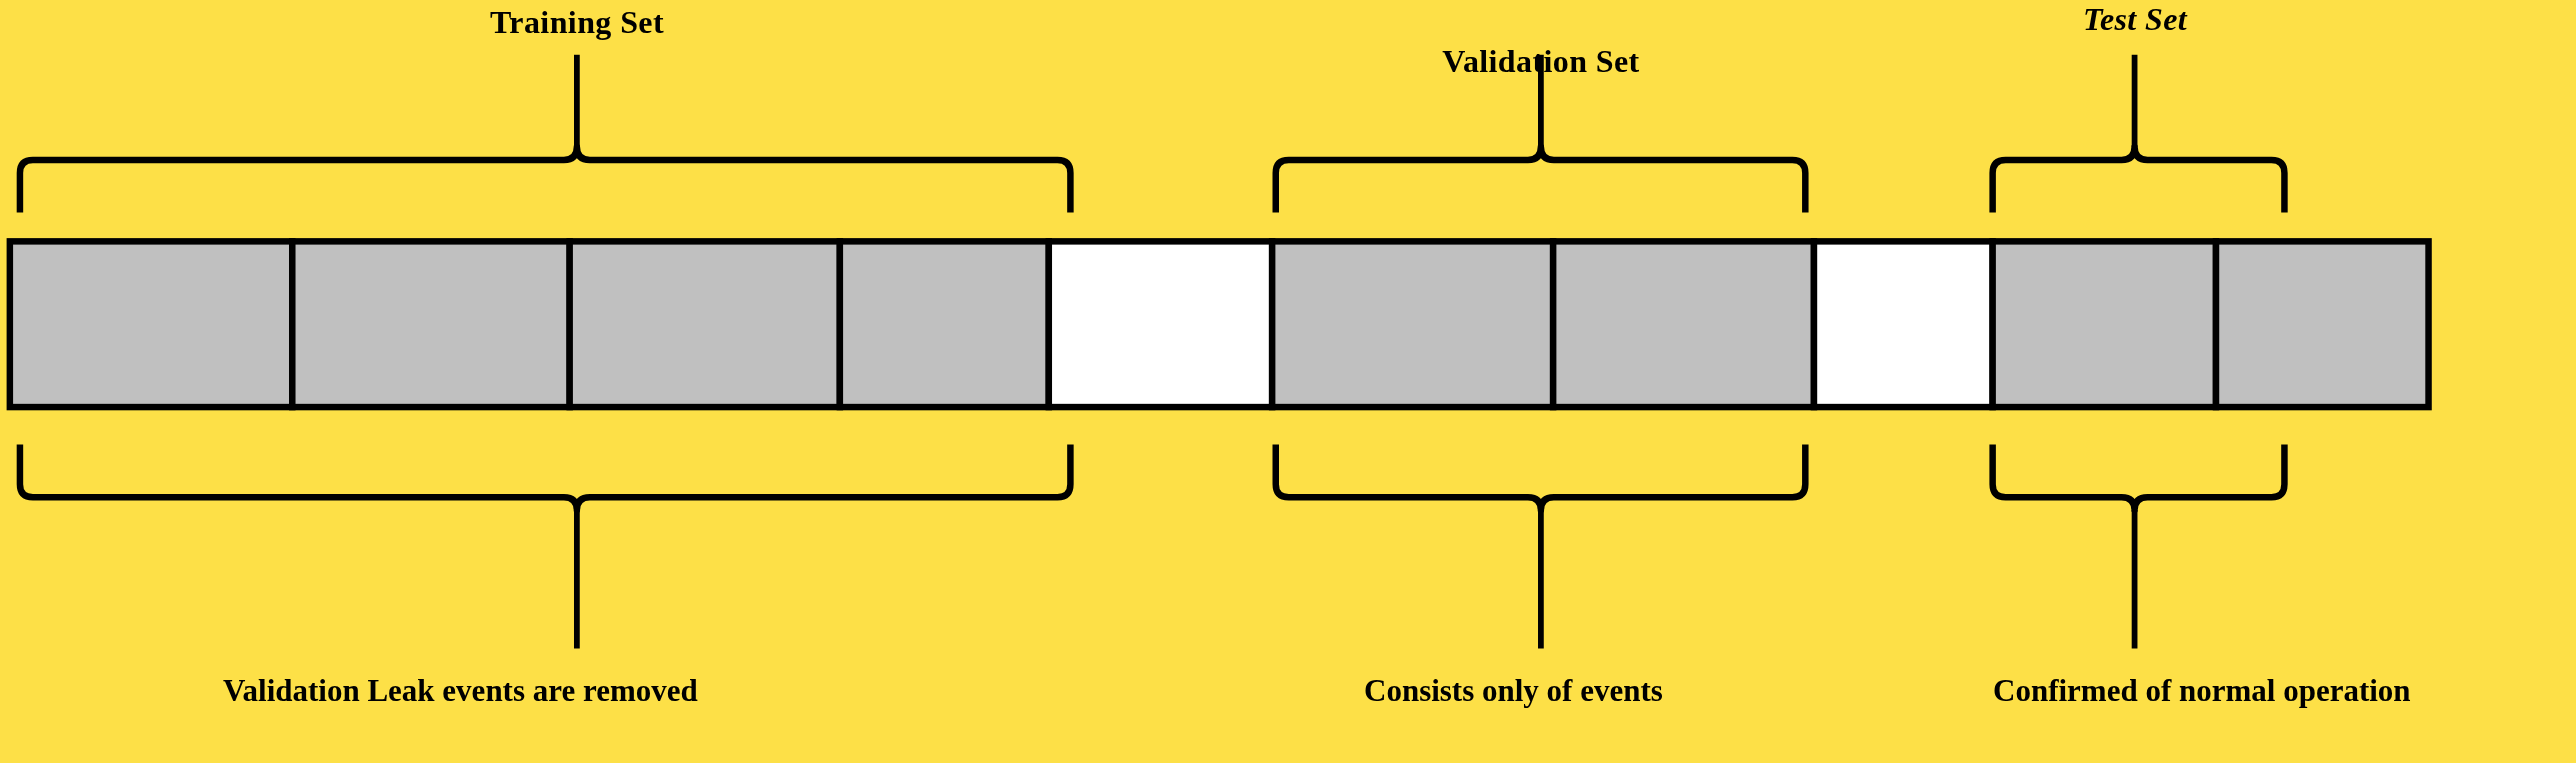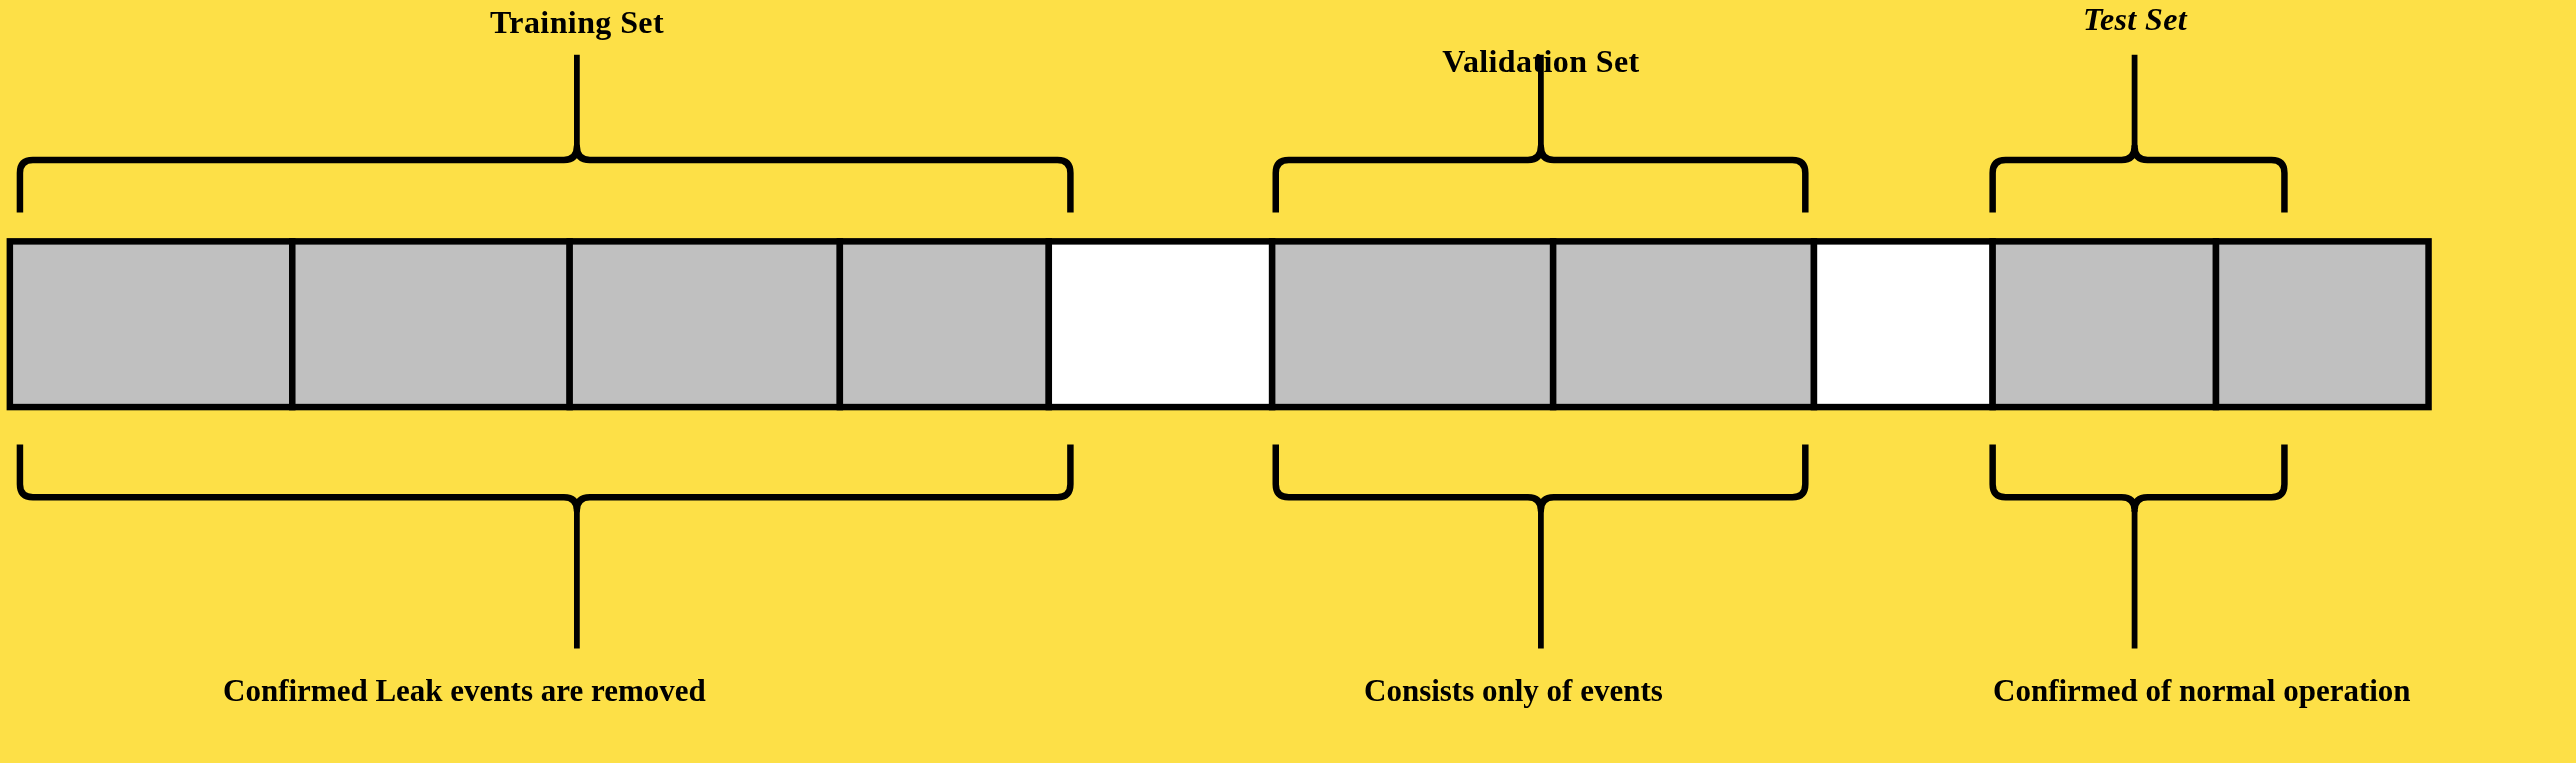--- a/index.html
+++ b/index.html
@@ -95,21 +95,21 @@
       <path d="M 1770 617 L 1770 672 Q 1770 690 1788 690 L 2120 690 Q 2138 690 2138 708 Q 2138 690 2156 690 L 2487 690 Q 2505 690 2505 672 L 2505 617"></path>
       <path d="M 2138 708 L 2138 900" stroke-width="8"></path>
     </g>
     <g fill="none" stroke="#000000" stroke-width="9" stroke-linecap="butt" stroke-linejoin="round">
       <path d="M 2765 617 L 2765 672 Q 2765 690 2783 690 L 2944 690 Q 2962 690 2962 708 Q 2962 690 2980 690 L 3152 690 Q 3170 690 3170 672 L 3170 617"></path>
       <path d="M 2962 708 L 2962 900" stroke-width="8"></path>
     </g>
   </svg>
 
   <div class="desc-block" id="desc-training" style="left:223px; top:598px;">
-    <span class="desc-line">Confirmed Leak events are removed</span>
+    <span class="desc-line">Validation Leak events are removed</span>
     
     
   </div>
 
   <div class="desc-block" id="desc-validation" style="left:1364px; top:598px;">
     <span class="desc-line">Consists only of events</span>
     
   </div>
 
   <div class="desc-block" id="desc-test" style="left:1993px; top:598px;">

